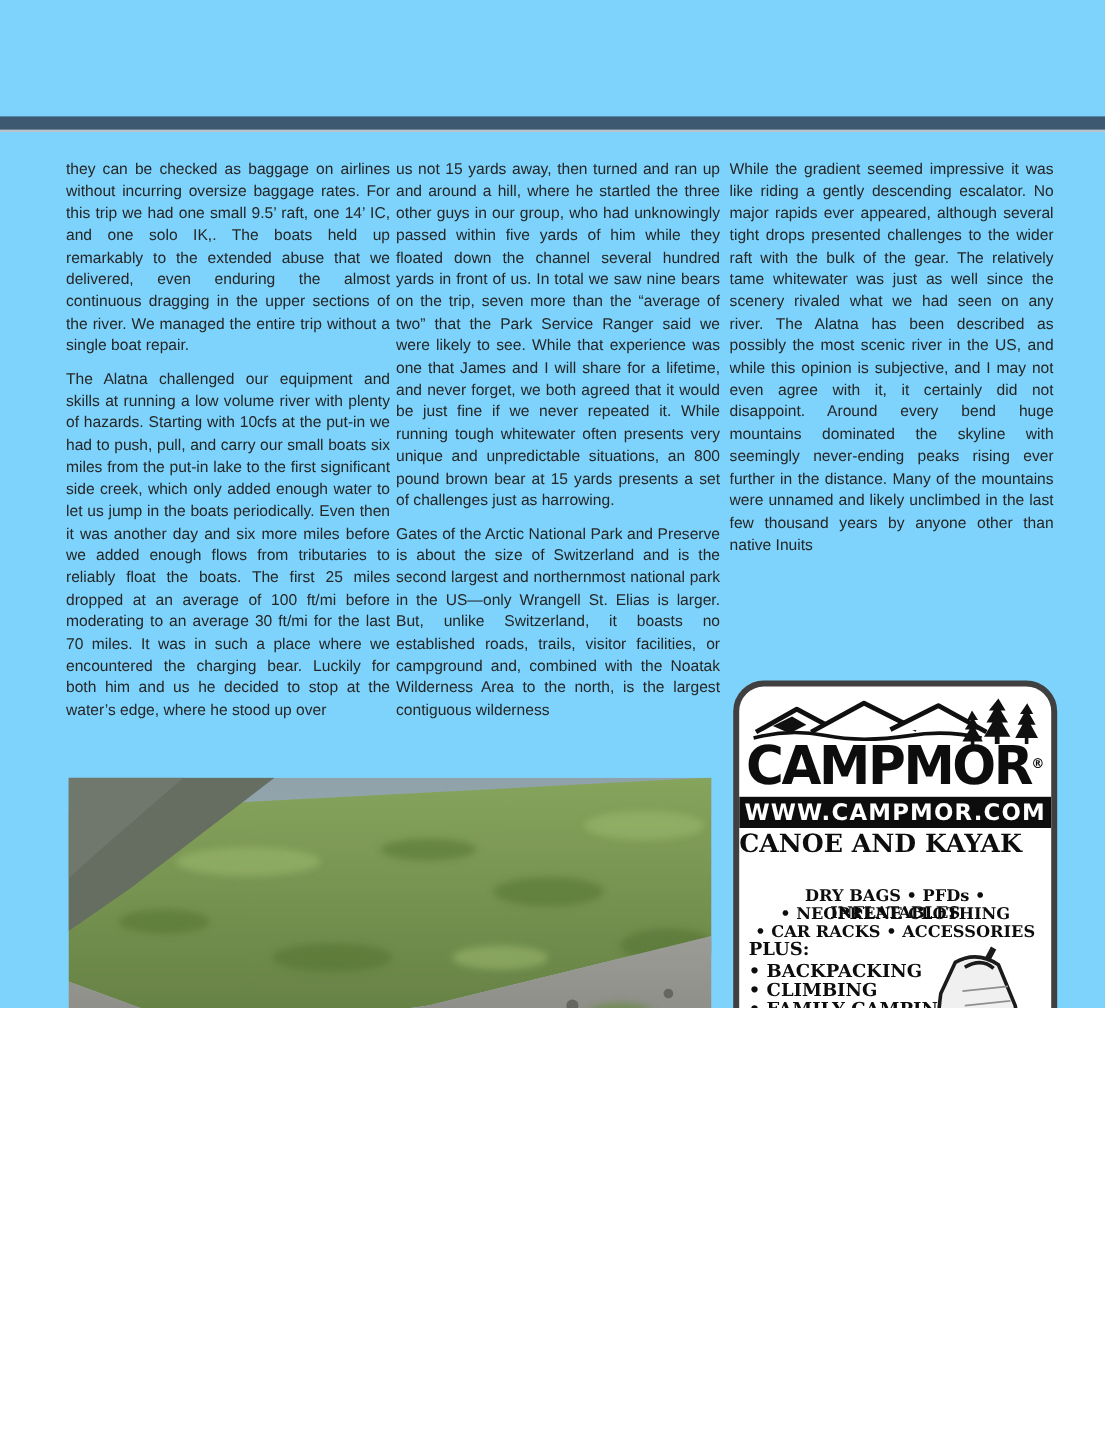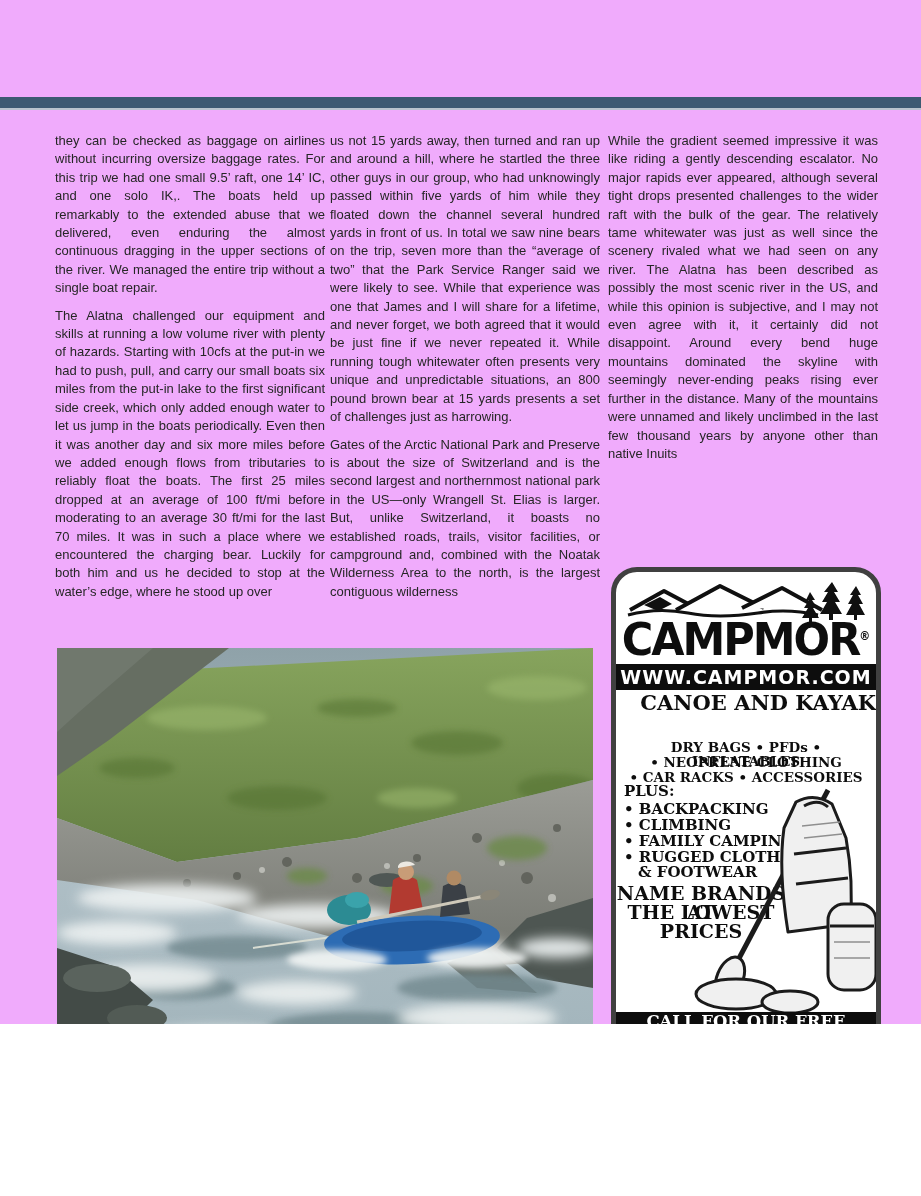--- a/index.html
+++ b/index.html
@@ -1,16 +1,16 @@
 <!DOCTYPE html>
 <html><head>
 <meta charset="utf-8">
 <style>
   html,body{margin:0;padding:0;background:#ffffff;}
-  .page{position:relative;width:921px;height:1024px;background:#f0abfc;overflow:hidden;
+  .page{position:relative;width:921px;height:840px;background:#7dd3fc;overflow:hidden;
         font-family:"Liberation Sans",sans-serif;color:#262626;}
   .topbar{position:absolute;left:0;top:97px;width:921px;height:11px;background:#3d5972;
           border-bottom:2px solid #b9c3cd;}
   .col{position:absolute;top:132px;width:270px;text-align:justify;font-size:13px;
        line-height:18.4px;color:#262626;overflow:hidden;}
   .col p{margin:0 0 9px 0;}
   .col1{left:55px;height:512px;}
   .col2{left:330px;height:512px;}
   .col3{left:608px;height:430px;}
   .photo{position:absolute;left:57px;top:648px;width:536px;height:452px;overflow:hidden;}
@@ -22,21 +22,21 @@
             background:#fff;overflow:hidden;}
   .logo-art{position:absolute;left:8px;top:6px;width:248px;height:44px;}
   .brand{position:absolute;left:0;right:0;top:44px;text-align:center;
          font-family:"DejaVu Sans",sans-serif;font-weight:900;font-size:43px;
          letter-spacing:-2px;line-height:46px;transform:scaleY(1.04);}
   .reg{font-size:11px;vertical-align:top;letter-spacing:0;position:relative;top:-2px;}
   .webbar{position:absolute;left:0;right:0;top:92px;height:26px;background:#0d0d0d;
           color:#fff;font-family:"DejaVu Sans",sans-serif;font-weight:bold;font-size:19px;
           text-align:center;line-height:26px;letter-spacing:1px;}
   .serifb{font-family:"DejaVu Serif",serif;font-weight:bold;}
-  .h1{position:absolute;left:0;right:0;top:120px;text-align:right;font-size:21px;line-height:21px;}
+  .h1{position:absolute;left:0;right:0;top:120px;text-align:left;font-size:21px;line-height:21px;}
   .h2{position:absolute;left:0;right:0;top:140px;text-align:center;font-size:23px;line-height:23px;}
   .bl{position:absolute;left:0;right:0;text-align:center;font-size:13.5px;line-height:14px;}
   .bl0{top:168px;} .bl1{top:183px;} .bl2{top:198px;}
   .plus{position:absolute;left:8px;top:212px;font-size:15px;line-height:15px;}
   .pi{position:absolute;left:8px;font-size:15px;line-height:15px;}
   .pi0{top:230px;} .pi1{top:246px;} .pi2{top:262px;} .pi3{top:278px;} .pi4{top:293px;left:22px;}
   .nb{position:absolute;left:0px;width:170px;text-align:center;font-size:19px;line-height:19px;}
   .nb0{top:312px;} .nb1{top:331px;}
   .gear-art{position:absolute;left:62px;top:214px;width:204px;height:228px;}
   .aol{position:absolute;left:10px;top:352px;width:90px;}

